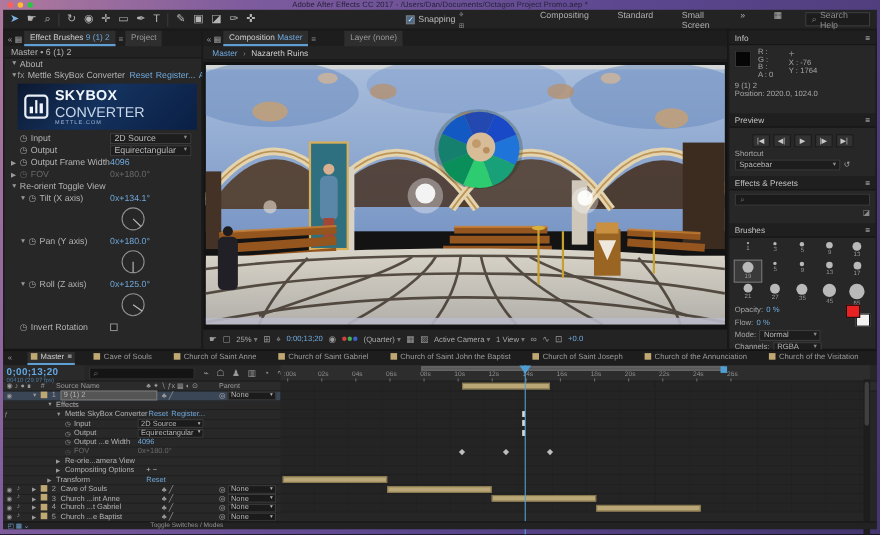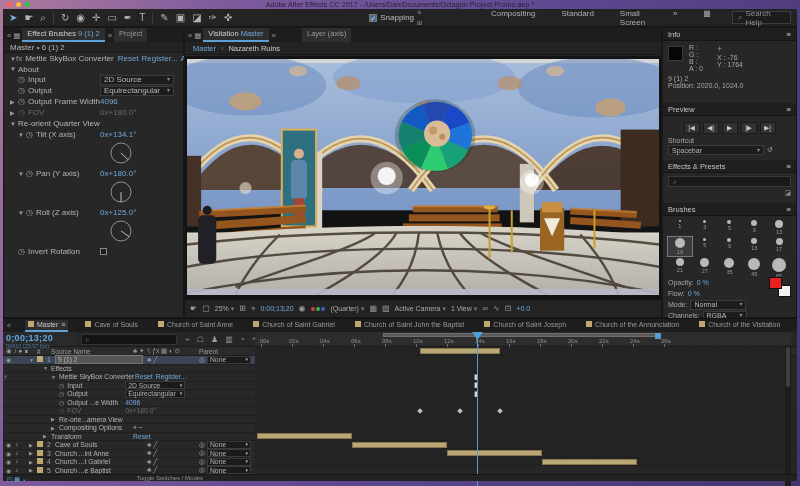--- a/index.html
+++ b/index.html
@@ -196,31 +196,43 @@
       <div class="tabbar">
         <span>«</span>
         <span>▦</span>
         <span class="tab active"><span>Effect Brushes </span><span class="blue">9 (1) 2</span></span>
         <span class="menu-lines">≡</span>
         <span class="tab">Project</span>
       </div>
       <div class="ec-row" style="background:#222;border-bottom:1px solid #1a1a1a">
         <span class="ec-label">Master • 6 (1) 2</span>
       </div>
+      <div class="ec-row" style="height:10px">
+        <span class="twirl">▼</span>
+        <span class="ec-label">About</span>
+      </div>
       <div class="ec-row">
         <span class="twirl">▼</span>
         <span style="color:#9a9a9a;margin-right:3px">fx</span>
         <span class="ec-label">Mettle SkyBox Converter</span>
         <span class="bluelink" style="margin-left:4px">Reset</span>
         <span class="bluelink" style="margin-left:3px">Register...</span>
         <span class="bluelink" style="margin-left:3px">About...</span>
       </div>
-      <div class="ec-row" style="height:10px">
-        <span class="twirl">▼</span>
-        <span class="ec-label">About</span>
+      <div class="banner">
+        <span class="banner-logo">
+          <i style="height:6px"></i>
+            <i style="height:12px"></i>
+            <i style="height:9px"></i>
+        </span>
+        <span>
+          <span class="banner-t1">SKYBOX</span>
+          <span class="banner-t2">CONVERTER</span>
+          <div class="banner-sub">METTLE.COM</div>
+        </span>
       </div>
       <div class="ec-row" style="position:relative">
         <span class="twirl"></span>
           <span class="stopw">◷</span>
         <span class="ec-label">Input</span>
         <span class="ec-val-col dd" style="width:74px">
             <span>2D Source</span>
             <span class="car" style="margin-left:auto">▾</span>
           </span>
       </div>
@@ -240,21 +252,21 @@
         <span class="ec-val-col bluelink">4096</span>
       </div>
       <div class="ec-row" style="position:relative">
         <span class="twirl">▶</span>
           <span class="stopw" style="color:#5f5f5f">◷</span>
         <span class="ec-dis">FOV</span>
         <span class="ec-val-col ec-dis">0x+180.0°</span>
       </div>
       <div class="ec-row">
         <span class="twirl">▼</span>
-        <span class="ec-label">Re-orient Quarter View</span>
+        <span class="ec-label">Re-orient Toggle View</span>
       </div>
       <div class="ec-row" style="position:relative;padding-left:14px">
         <span class="twirl">▼</span>
           <span class="stopw">◷</span>
         <span class="ec-label">Tilt (X axis)</span>
         <span class="ec-val-col bluelink">0x+134.1°</span>
       </div>
       <div class="dial">
         <svg width="26" height="26">
             <circle cx="13" cy="13" r="10" fill="none" stroke="#8f8f8f"></circle>
@@ -289,23 +301,23 @@
         <span class="stopw">◷</span>
         <span class="ec-label">Invert Rotation</span>
         <span class="ec-val-col chk"></span>
       </div>
     </div>
 
     <div class="panel" style="left:181px;top:18px;width:478px;height:291px">
       <div class="tabbar">
         <span>«</span>
         <span>▦</span>
-        <span class="tab active"><span>Visitation </span><span class="blue">Master</span></span>
+        <span class="tab active"><span>Composition </span><span class="blue">Master</span></span>
         <span class="menu-lines">≡</span>
-        <span class="tab" style="margin-left:24px">Layer (axis)</span>
+        <span class="tab" style="margin-left:24px">Layer (none)</span>
       </div>
       <div class="crumbs">
         <span class="bluelink">Master</span>
         <span style="color:#7a7a7a">›</span>
         <span style="color:#cfcfcf">Nazareth Ruins</span>
       </div>
 
       <div class="viewer">
         <svg class="pano" viewBox="0 0 468 234" preserveAspectRatio="none">
           <defs>

